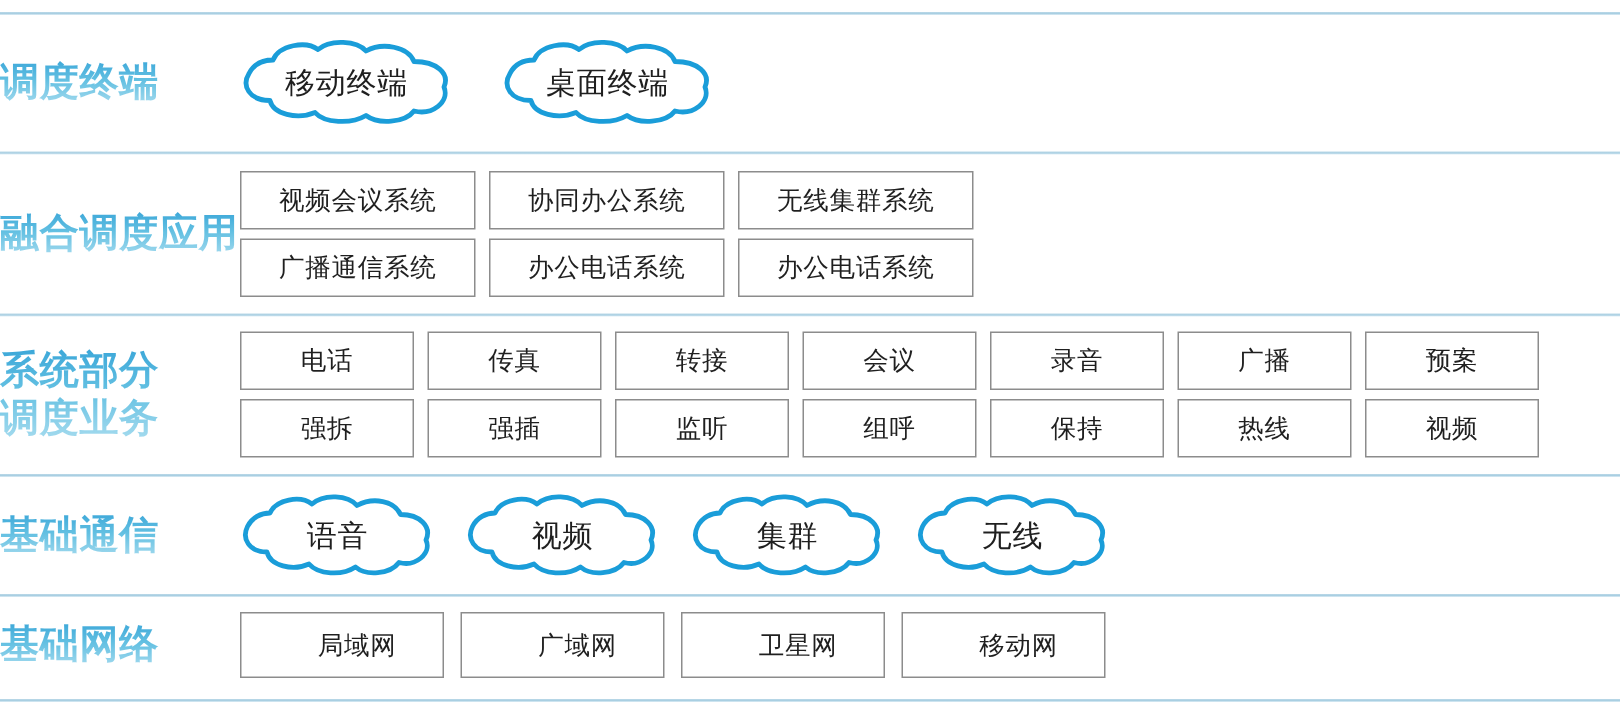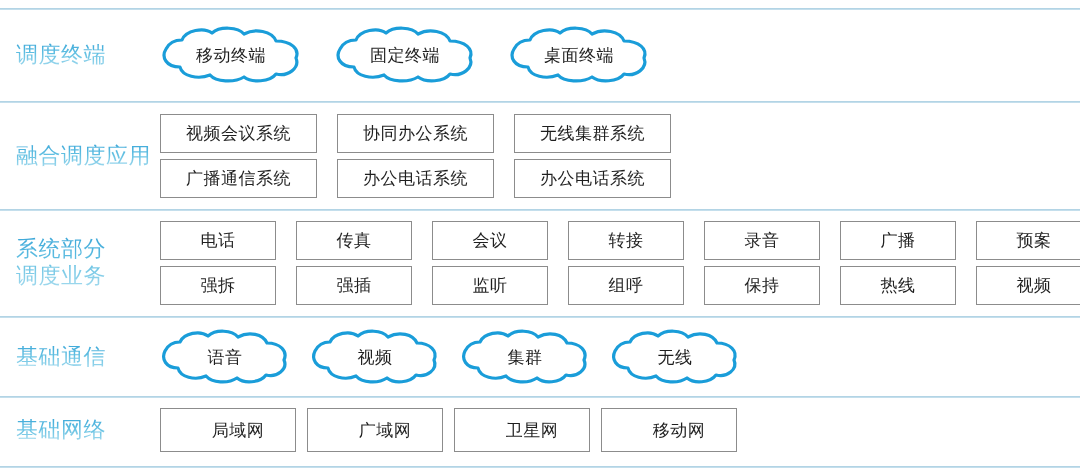--- a/index.html
+++ b/index.html
@@ -36,45 +36,45 @@
     position: absolute;
     left: 0;
     width: 1080px;
     display: flex;
     align-items: center;
   }
 
   .layer-label {
     width: 160px;
     flex: 0 0 160px;
-    padding-left: 16px;
+    padding-left: 0;
     box-sizing: border-box;
-    font-size: 22px;
+    font-size: 26px;
     line-height: 1.22;
     letter-spacing: 0.5px;
     color: #5fb9dd;
     background: linear-gradient(180deg, #3aa6d8 0%, #63c0e2 45%, #a8dcef 100%);
     -webkit-background-clip: text;
     background-clip: text;
     -webkit-text-fill-color: transparent;
     white-space: pre-line;
-    font-weight: 400;
+    font-weight: 700;
   }
 
   .layer-content {
     flex: 1 1 auto;
     display: flex;
     flex-direction: column;
     gap: 6px;
   }
 
   .row {
     display: flex;
     align-items: center;
-    gap: 20px;
+    gap: 9px;
   }
 
   
   .box {
     border: 1px solid #8c8c8c;
     background: #ffffff;
     color: #1f1f1f;
     font-size: 17px;
     display: flex;
     align-items: center;
@@ -88,21 +88,21 @@
   .box.net    { width: 125px; }
   .box.net.lg { width: 136px; padding-left: 20px; }
 
   
   .cloud {
     position: relative;
     display: inline-flex;
     align-items: center;
     justify-content: center;
     color: #1f1f1f;
-    font-size: 17px;
+    font-size: 20px;
     letter-spacing: 0.5px;
   }
   .cloud svg {
     position: absolute;
     left: 0;
     top: 0;
     width: 100%;
     height: 100%;
     overflow: visible;
   }
@@ -141,29 +141,20 @@
           </svg>
           <span class="cloud-text">移动终端</span>
         </div>
         <div class="cloud big">
           <svg viewBox="0 0 142 56" preserveAspectRatio="none">
             <path d="M22 13 C26 3, 44 0, 52 6 C60 -1, 78 0, 84 7 C95 1, 112 4, 116 14
                      C131 14, 140 22, 136 31 C140 41, 128 50, 116 47
                      C110 55, 92 56, 84 50 C74 56, 56 55, 50 48
                      C38 53, 22 49, 20 40 C6 40, 1 30, 6 22 C9 16, 15 13, 22 13 Z" fill="#ffffff" stroke="#1a9dd9" stroke-width="3.2" stroke-linejoin="round" stroke-linecap="round"></path>
           </svg>
-          <span class="cloud-text">固定终端</span>
-        </div>
-        <div class="cloud big">
-          <svg viewBox="0 0 142 56" preserveAspectRatio="none">
-            <path d="M22 13 C26 3, 44 0, 52 6 C60 -1, 78 0, 84 7 C95 1, 112 4, 116 14
-                     C131 14, 140 22, 136 31 C140 41, 128 50, 116 47
-                     C110 55, 92 56, 84 50 C74 56, 56 55, 50 48
-                     C38 53, 22 49, 20 40 C6 40, 1 30, 6 22 C9 16, 15 13, 22 13 Z" fill="#ffffff" stroke="#1a9dd9" stroke-width="3.2" stroke-linejoin="round" stroke-linecap="round"></path>
-          </svg>
           <span class="cloud-text">桌面终端</span>
         </div>
       </div>
     </div>
   </div>
 
   <div class="layer" style="top:104px;height:104px">
     <div class="layer-label">融合调度应用</div>
     <div class="layer-content">
       <div class="row">
@@ -179,22 +170,22 @@
     </div>
   </div>
 
   <div class="layer" style="top:212px;height:102px">
     <div class="layer-label">系统部分
 调度业务</div>
     <div class="layer-content">
       <div class="row">
         <div class="box small">电话</div>
         <div class="box small">传真</div>
+        <div class="box small">转接</div>
         <div class="box small">会议</div>
-        <div class="box small">转接</div>
         <div class="box small">录音</div>
         <div class="box small">广播</div>
         <div class="box small">预案</div>
       </div>
       <div class="row">
         <div class="box small">强拆</div>
         <div class="box small">强插</div>
         <div class="box small">监听</div>
         <div class="box small">组呼</div>
         <div class="box small">保持</div>

